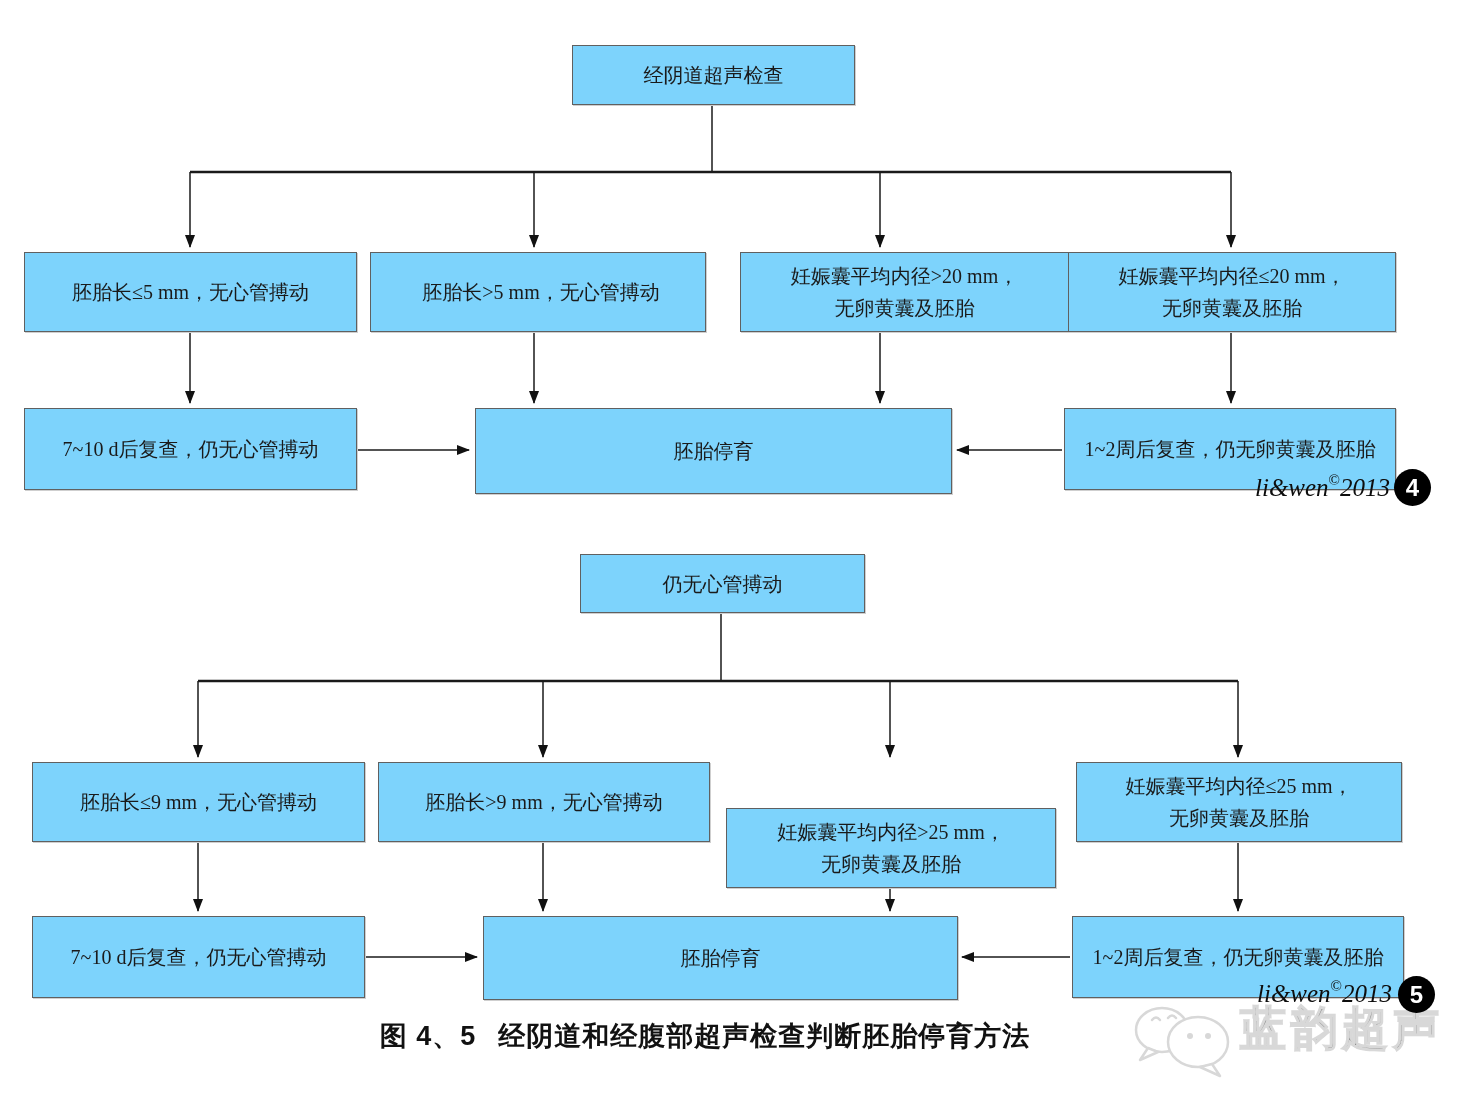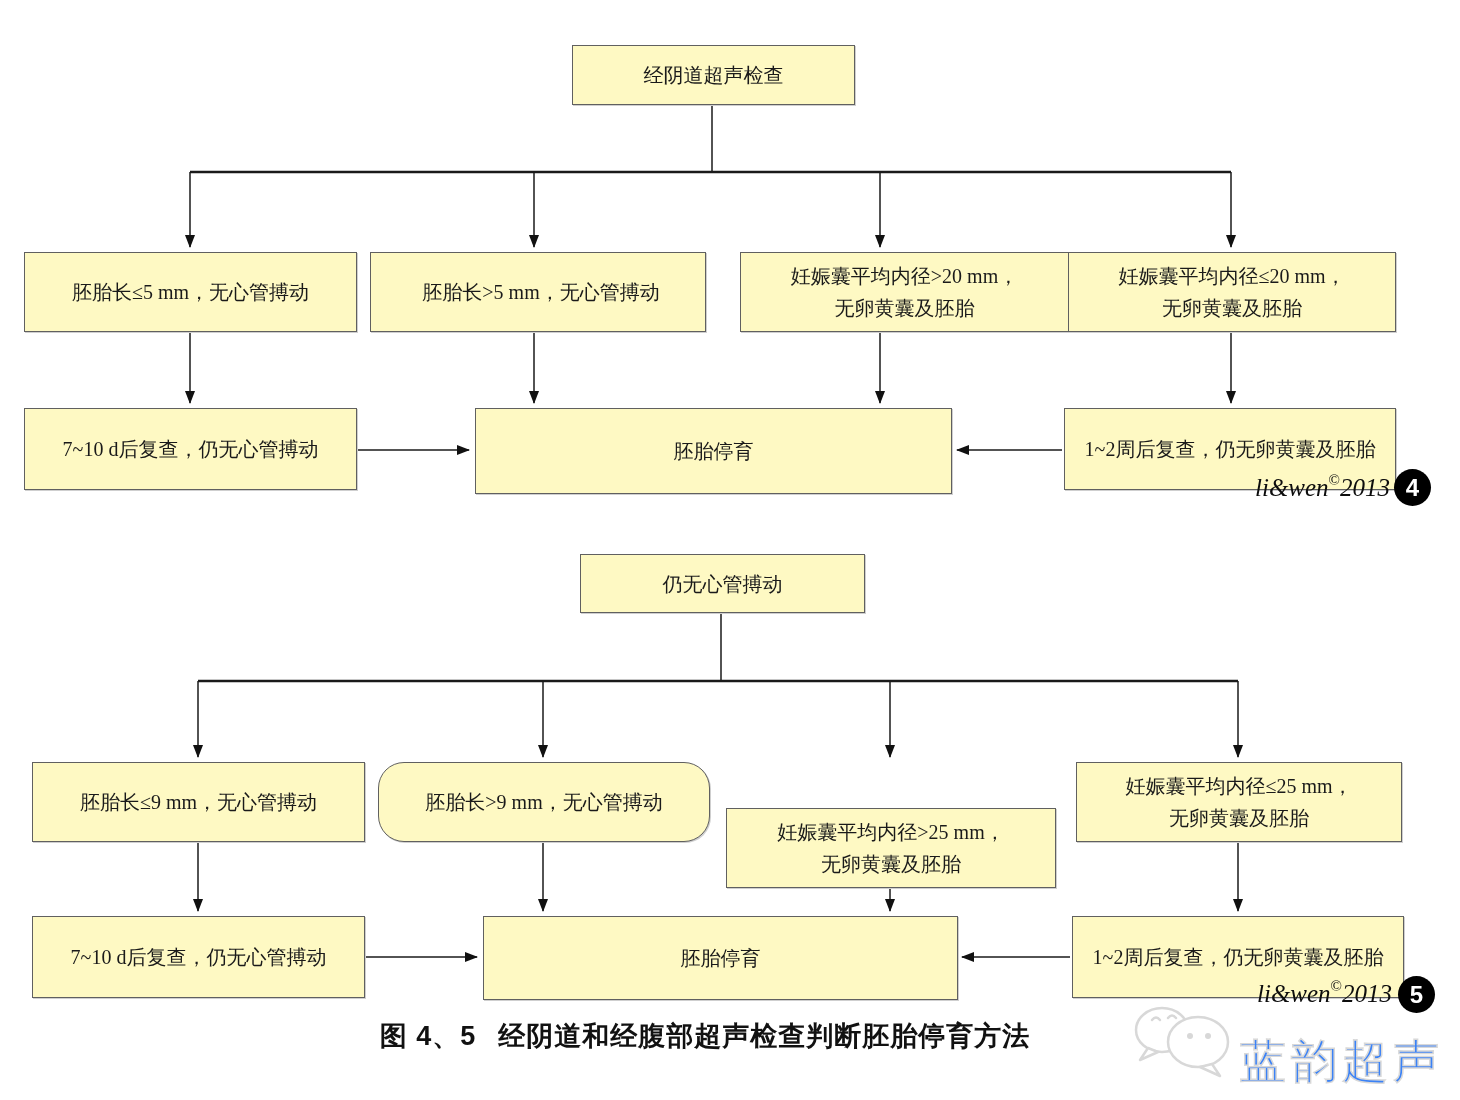--- a/index.html
+++ b/index.html
@@ -2,39 +2,39 @@
 <html><head>
 <meta charset="utf-8">
 <style>
   html,body{margin:0;padding:0;background:#ffffff;}
   .stage{
     position:relative;width:1460px;height:1100px;background:#ffffff;overflow:hidden;
     font-family:"Liberation Serif", serif;color:#1a1a1a;
   }
   .conn{position:absolute;left:0;top:0;z-index:1;}
   .box{
-    position:absolute;z-index:2;background:#fef9c3;
+    position:absolute;z-index:2;background:#7dd3fc;
     border:1px solid #606060;box-shadow:1px 1px 0 #cfcfcf;
     display:flex;align-items:center;justify-content:center;
     text-align:center;font-size:20px;line-height:1.6;
     white-space:pre-line;color:#1a1a1a;
   }
   
   .t1{left:572px;top:45px;width:281px;height:58px;}
   .c1a{left:24px;top:252px;width:331px;height:78px;}
   .c1b{left:370px;top:252px;width:328px;height:78px;padding-left:6px;}
   .c1c{left:740px;top:252px;width:327px;height:78px;}
   .c1d{left:1068px;top:252px;width:326px;height:78px;}
   .r1e{left:24px;top:408px;width:331px;height:80px;}
   .s1{left:475px;top:408px;width:475px;height:84px;}
   .r1f{left:1064px;top:408px;width:330px;height:80px;}
   
   .t2{left:580px;top:554px;width:283px;height:57px;}
   .c2a{left:32px;top:762px;width:331px;height:78px;}
-  .c2b{left:378px;top:762px;width:330px;height:78px;border-radius:26px;}
+  .c2b{left:378px;top:762px;width:330px;height:78px;}
   .c2c{left:726px;top:794px;width:328px;height:78px;margin-top:14px;}
   .c2d{left:1076px;top:762px;width:324px;height:78px;}
   .r2e{left:32px;top:916px;width:331px;height:80px;}
   .s2{left:483px;top:916px;width:473px;height:82px;}
   .r2f{left:1072px;top:916px;width:330px;height:80px;}
 
   .credit{
     position:absolute;z-index:4;font-style:italic;font-size:25px;color:#0d0d0d;
     font-family:Liberation Serif, serif;text-align:right;width:260px;
     white-space:nowrap;
@@ -53,23 +53,23 @@
   .caption{
     position:absolute;z-index:3;left:0;top:1018px;width:1410px;text-align:center;
     font-size:27px;font-weight:bold;color:#111111;
     font-family:"Liberation Sans", sans-serif;letter-spacing:1px;
   }
   .caption .pfx{margin-right:22px;}
 
   .wm{position:absolute;z-index:0;}
   .wm-logo{left:1124px;top:996px;}
   .wm-text{
-    left:1240px;top:998px;font-size:46px;font-weight:normal;letter-spacing:5px;
+    left:1240px;top:998px;font-size:46px;font-weight:bold;letter-spacing:5px;
     font-family:"Liberation Sans", sans-serif;
-    color:#3b82f6;margin-top:33px;-webkit-text-stroke:1.5px #d8d8d8;
+    color:#737373;-webkit-text-stroke:1.5px #d8d8d8;
   }
 </style>
 </head>
 <body>
 
 <div class="stage">
 
   <svg class="wm wm-logo" width="120" height="84" viewBox="0 0 120 84">
     <g fill="#ffffff" stroke="#d8d8d8" stroke-width="2.5">
       <ellipse cx="38" cy="34" rx="26" ry="22"></ellipse>

